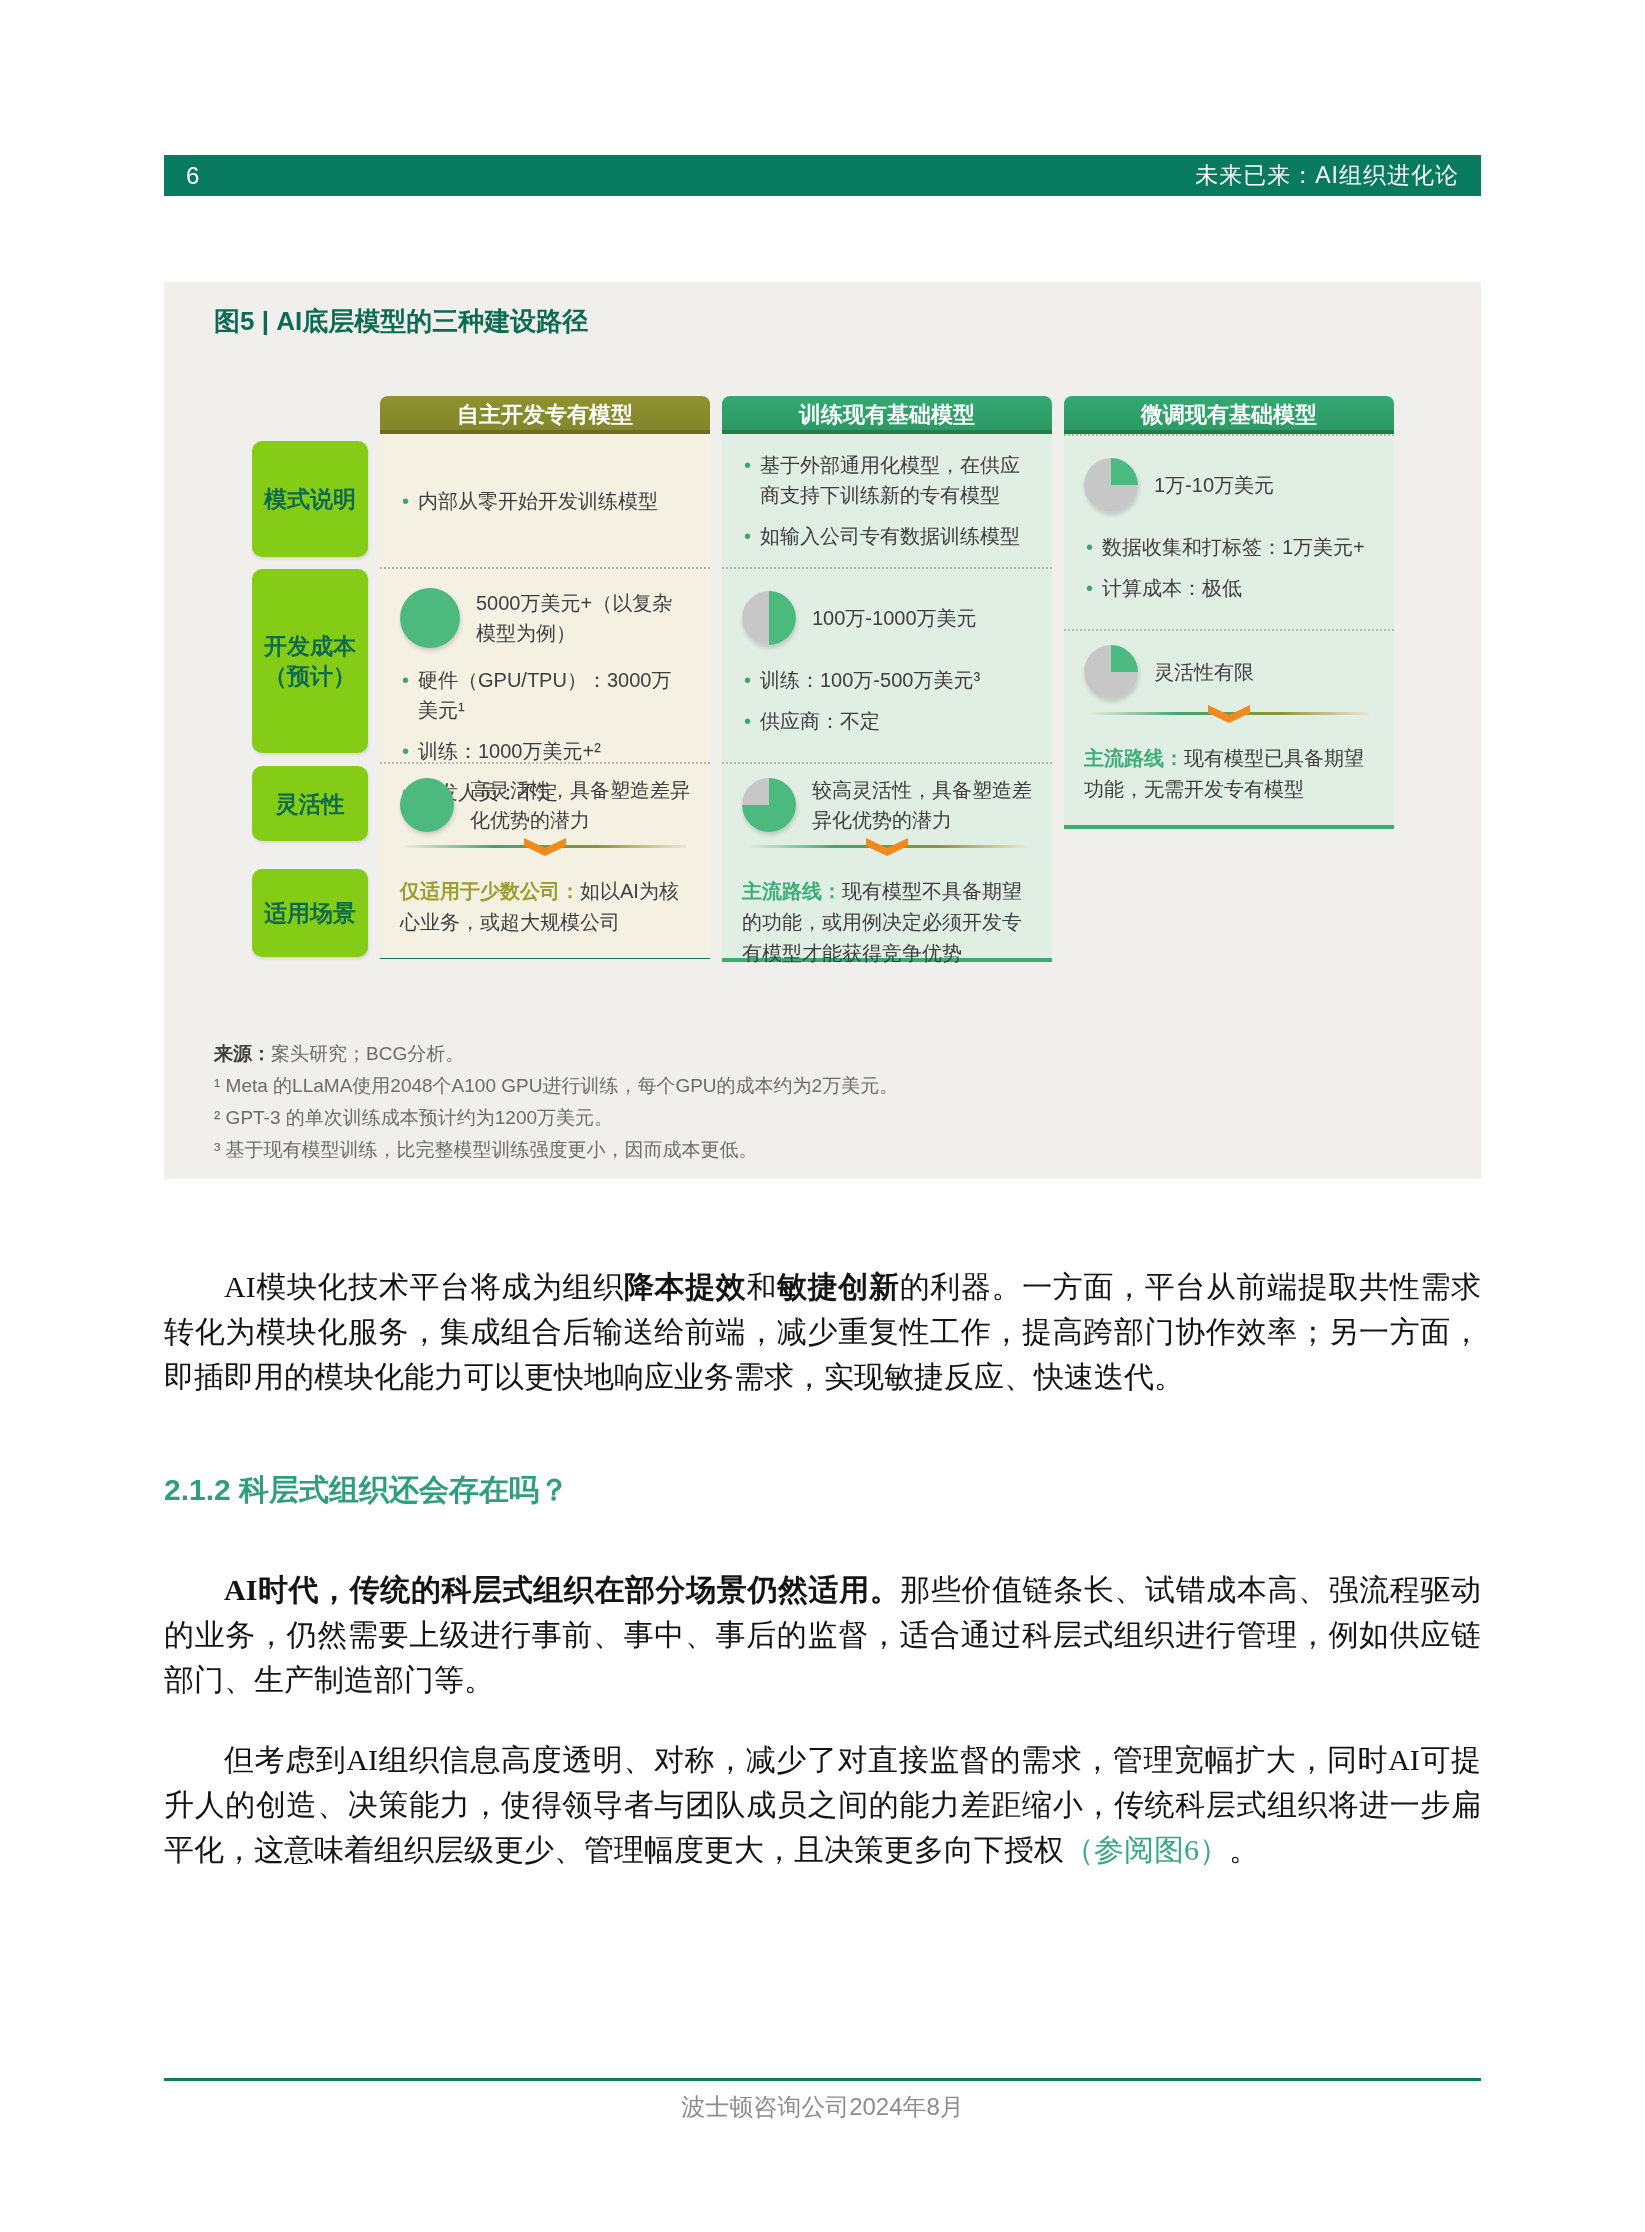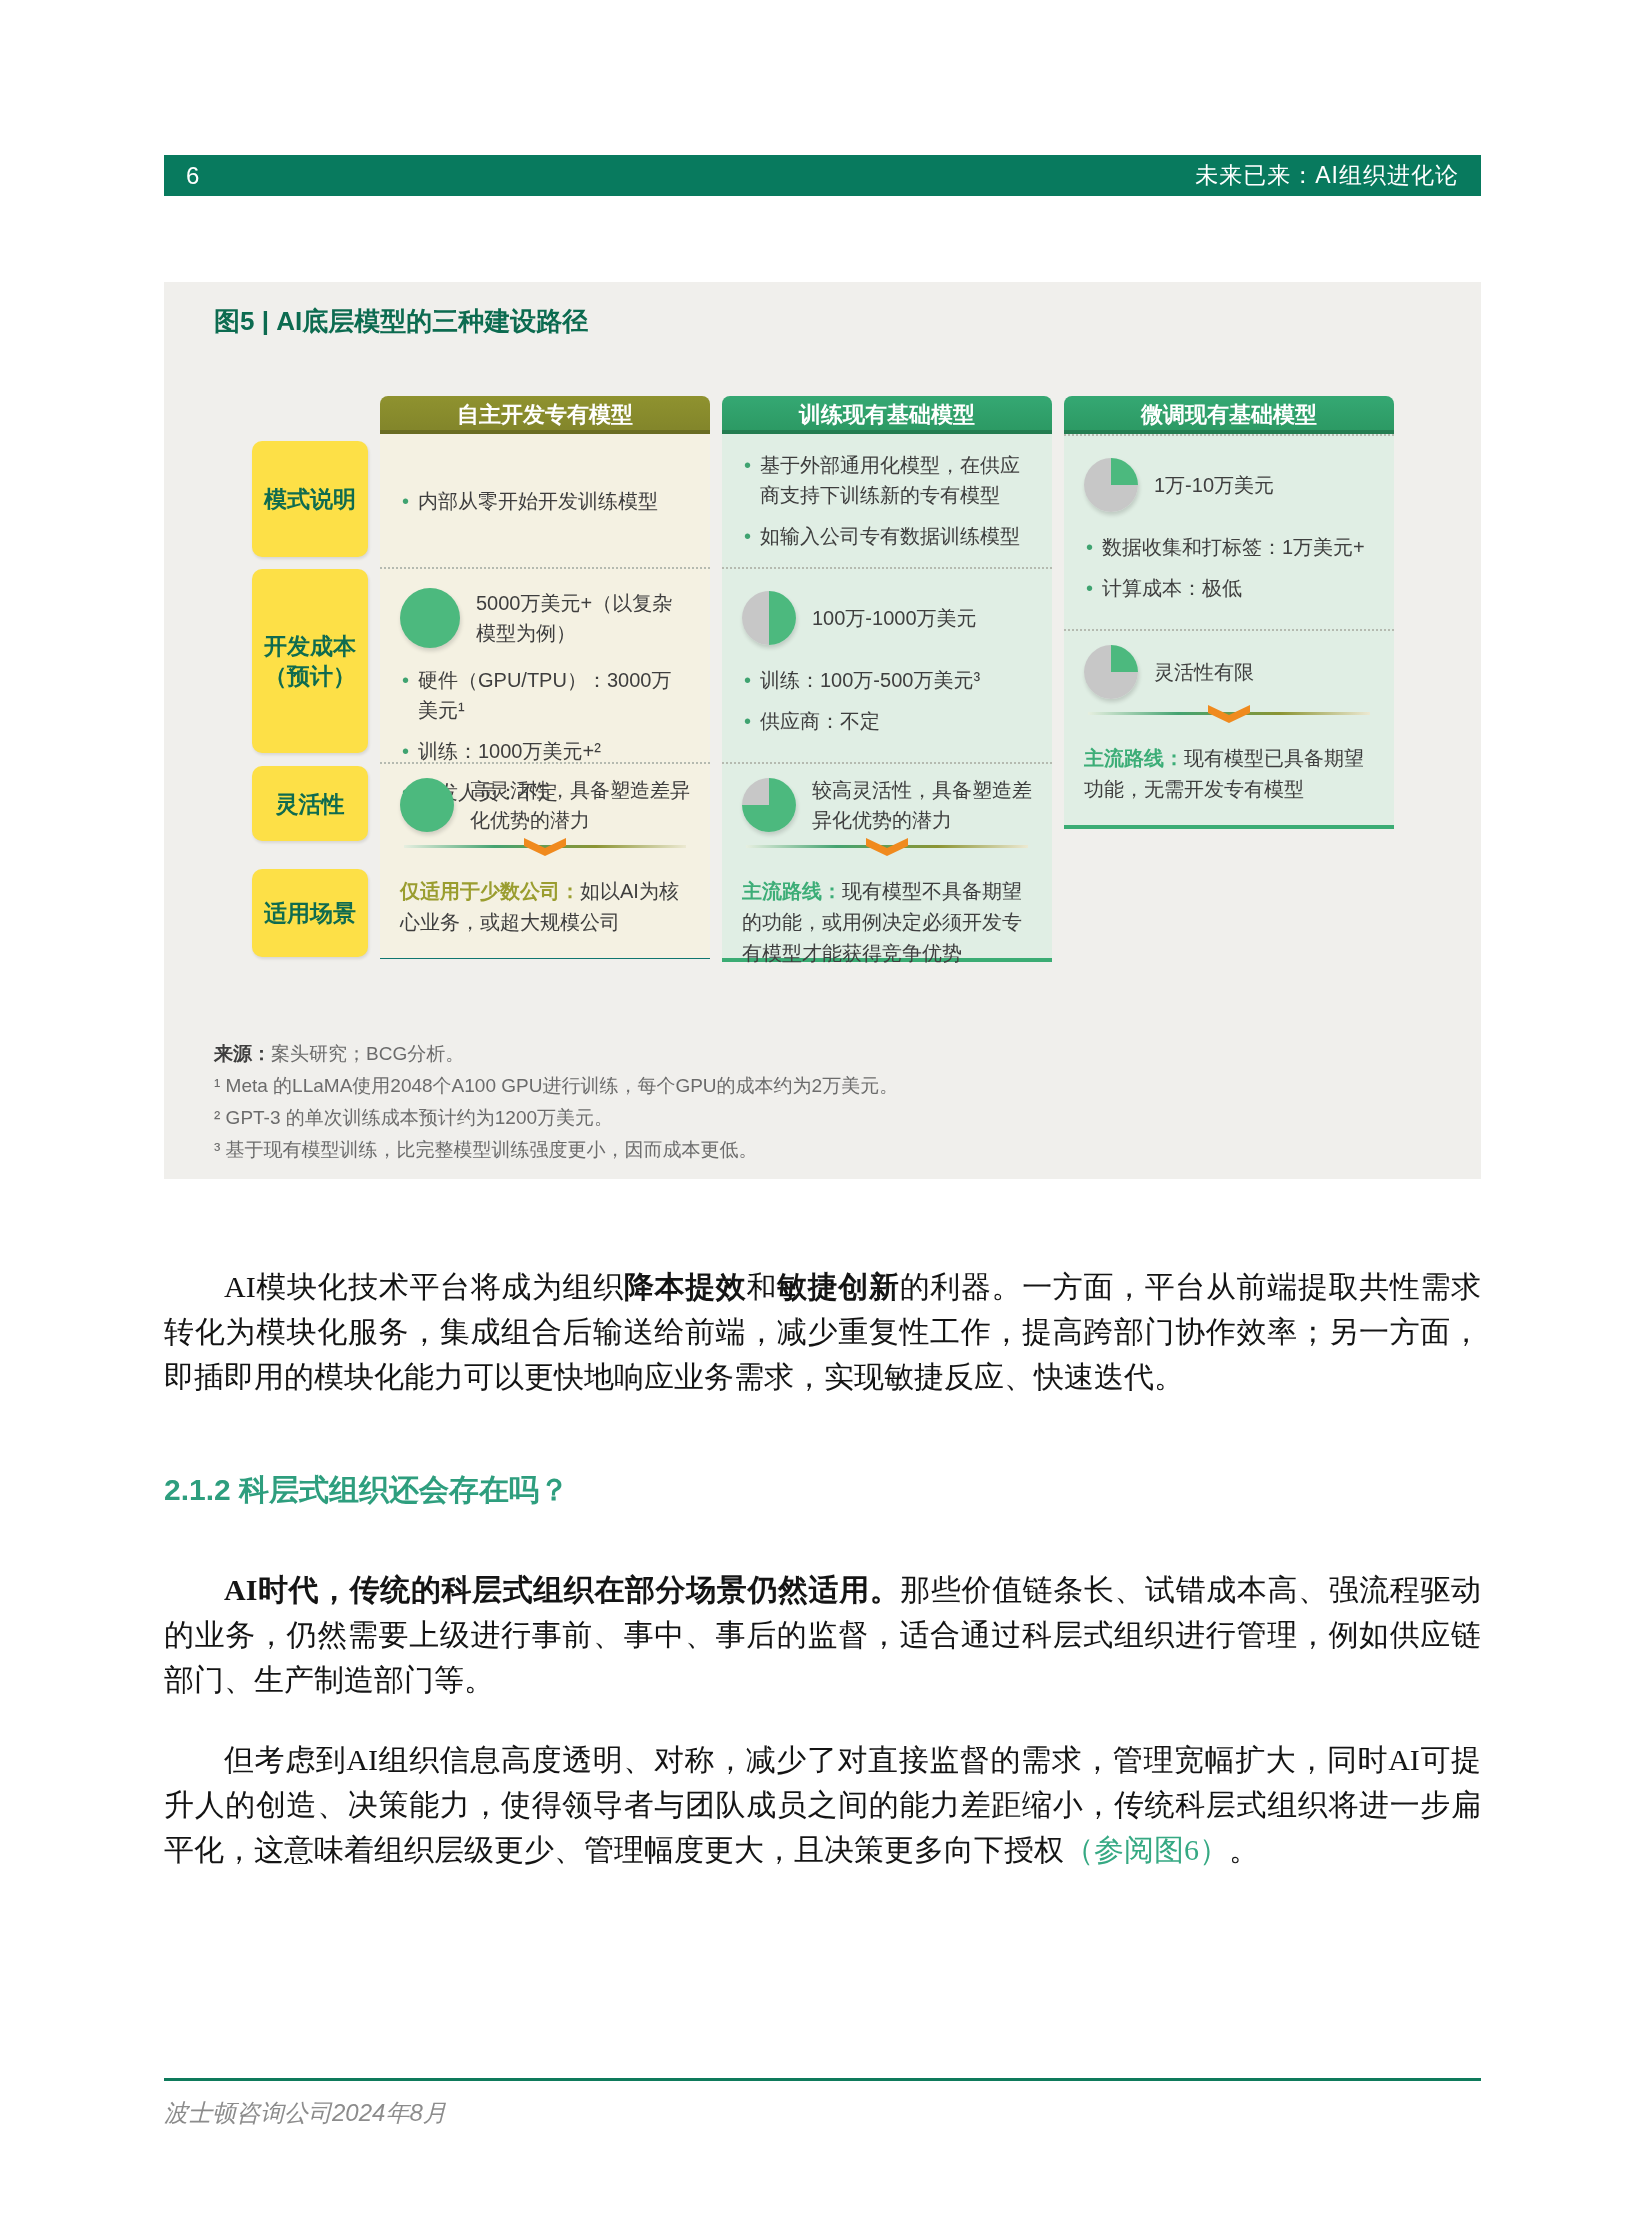--- a/index.html
+++ b/index.html
@@ -16,21 +16,21 @@
   
   .figure-box{position:absolute;left:164px;top:282px;width:1317px;height:897px;
     background:#F0EFEC;box-sizing:border-box;}
   .figure-title{position:absolute;left:50px;top:22px;font-size:26px;font-weight:bold;
     color:#0C6B50;}
 
   .fig-table{position:absolute;left:88px;top:114px;display:flex;gap:12px;}
 
   
   .label-col{width:116px;display:flex;flex-direction:column;}
-  .label-box{background:#fde047;border-radius:10px;display:flex;align-items:center;
+  .label-box{background:#84cc16;border-radius:10px;display:flex;align-items:center;
     justify-content:center;text-align:center;font-weight:bold;font-size:23px;
     color:#0F6B4F;padding:0 9px;box-sizing:border-box;line-height:30px;
     box-shadow:1px 2px 3px rgba(0,0,0,0.10);}
   .sp-a{height:45px;flex:none;} .lb-1{height:116px;} .sp-b{height:12px;flex:none;}
   .lb-2{height:184px;} .sp-c{height:13px;flex:none;} .lb-3{height:75px;}
   .sp-d{height:28px;flex:none;} .lb-4{height:88px;}
 
   
   .model-col{width:330px;display:flex;flex-direction:column;}
   .col-header{height:38px;border-radius:8px 8px 0 0;display:flex;align-items:center;
@@ -82,22 +82,22 @@
   .para{position:absolute;left:164px;width:1317px;font-family:"Liberation Serif",serif;
     font-size:30px;line-height:45px;text-align:justify;color:#141414;text-indent:2em;}
   .p1{top:1234px;} .p2{top:1537px;} .p3{top:1707px;}
   .para b{font-weight:bold;}
   .section-heading{position:absolute;left:164px;top:1445px;width:1317px;
     font-size:30px;font-weight:bold;color:#2E9E7E;}
   .fig-ref{color:#36A983;}
 
   
   .footer{position:absolute;left:164px;top:2078px;width:1317px;
-    border-top:3px solid #0E7A5B;padding-top:16px;display:flex;
-    justify-content:flex-start;color:#8C8C8C;font-size:24px;box-sizing:border-box;font-style:italic;}
+    border-top:3px solid #0E7A5B;padding-top:10px;display:flex;
+    justify-content:center;color:#8C8C8C;font-size:24px;box-sizing:border-box;}
 </style>
 </head>
 <body>
 
 <div class="page">
 
   <div class="header-bar">
     <span class="pagenum">6</span>
     <span class="doc-title">未来已来：AI组织进化论</span>
   </div>

